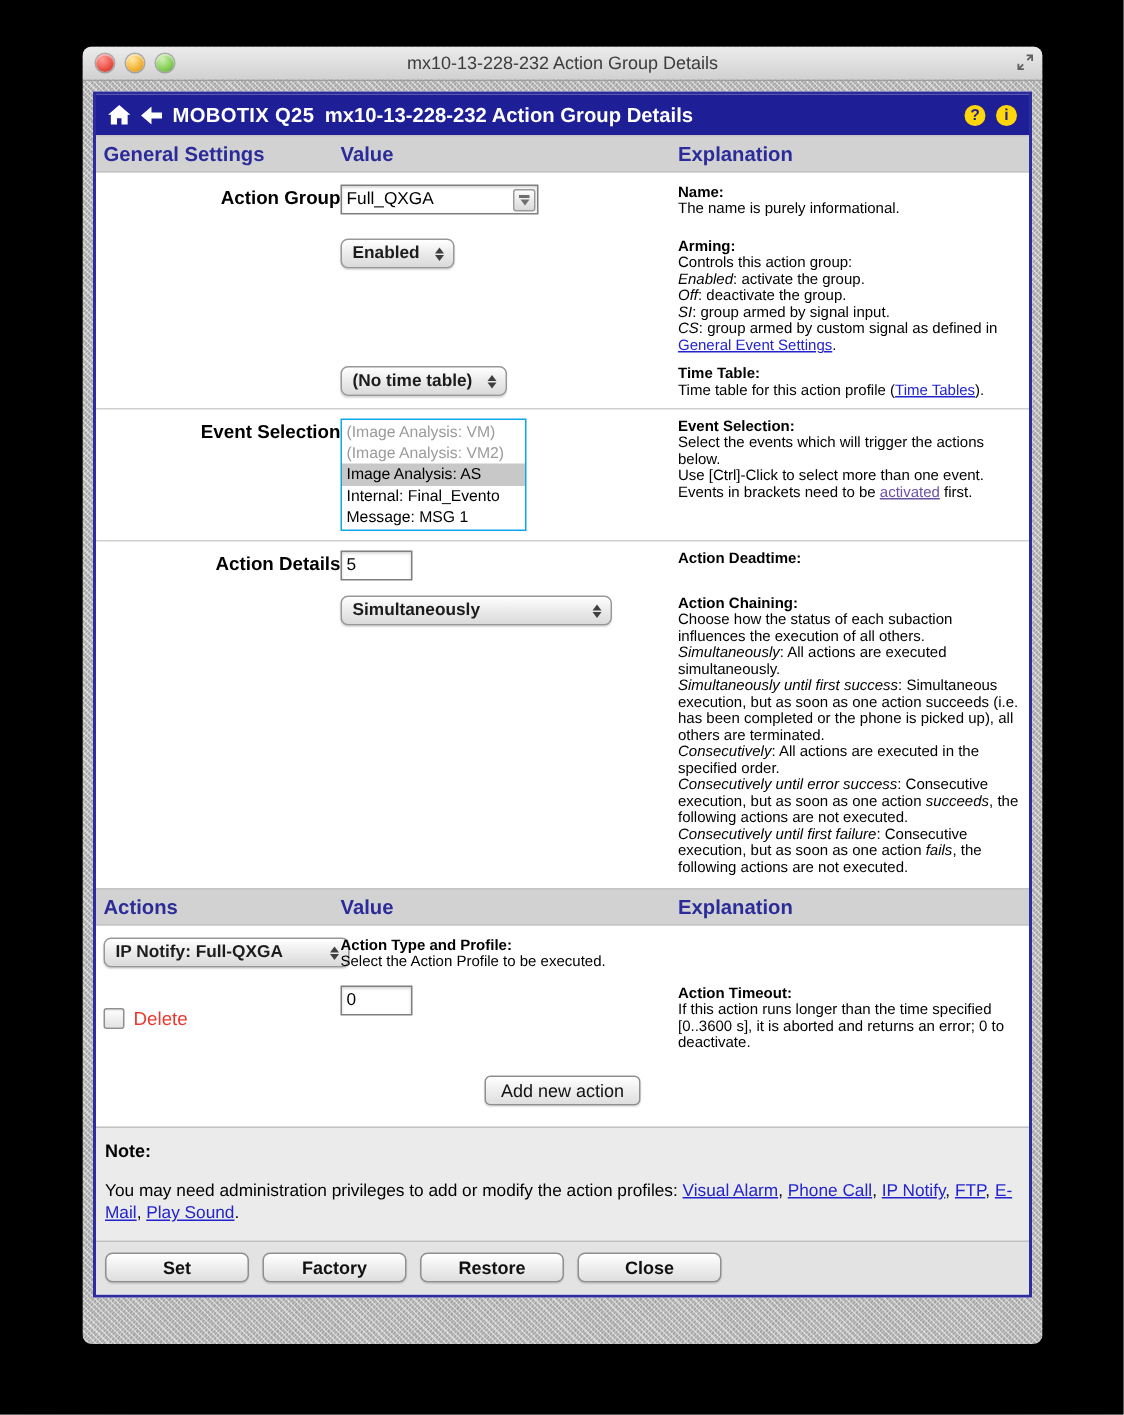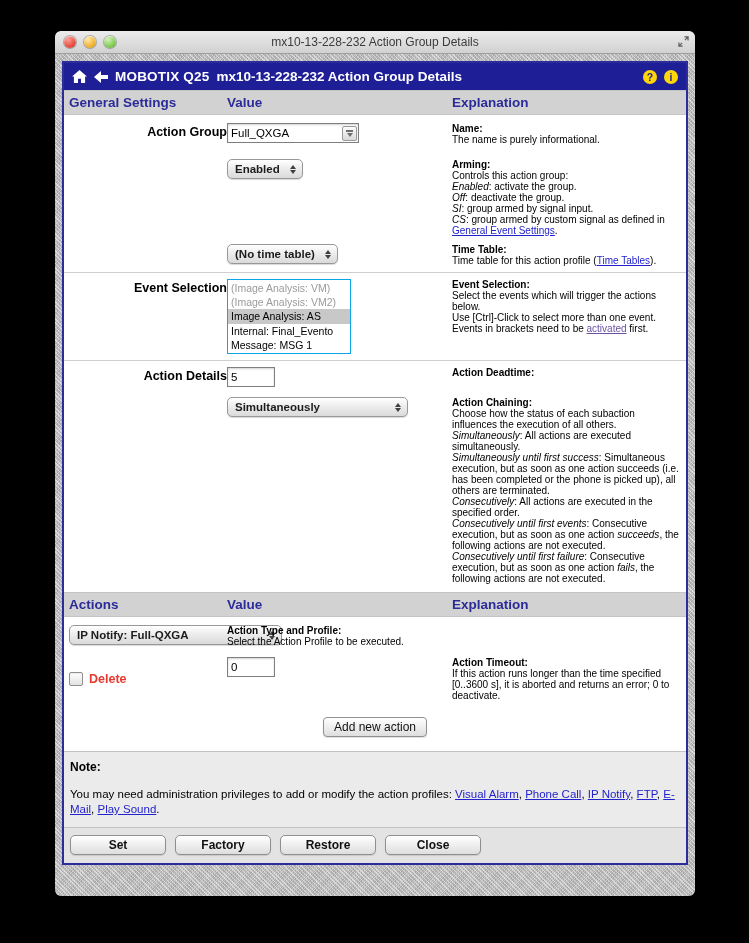--- a/index.html
+++ b/index.html
@@ -102,21 +102,21 @@
   .tri-dn { width:0;height:0;border-left:3px solid transparent;border-right:3px solid transparent;border-top:4px solid #3f3f3f; }
 
   .listbox { width:122px; border:1px solid #0ea5e9; background:#fff; font-size:10.5px; padding:1px 0; }
   .opt { padding:0 3px; line-height:14.2px; white-space:nowrap; overflow:hidden; cursor:default; }
   .opt.dim { color:#9b9b9b; }
   .opt.sel { background:#c8c8c8; }
 
   .checkline { display:flex; align-items:center; gap:6px; }
   .checkbox { width:12px; height:12px; border:1px solid #8f8f8f; border-radius:2px;
     background:linear-gradient(#ffffff,#e2e2e2); box-shadow:inset 0 1px 1px rgba(0,0,0,.08); cursor:pointer; flex:none; }
-  .delete-label { color:#e8392e; font-weight:bold; font-size:12.5px; cursor:pointer; }
+  .delete-label { color:#e8392e; font-weight:normal; font-size:12.5px; cursor:pointer; }
 
   .aqua {
     display:inline-block; border:1px solid #8f8f8f; border-radius:4px;
     background:linear-gradient(#ffffff,#f0f0f0 45%,#dedede);
     box-shadow:0 1px 1px rgba(0,0,0,.12), inset 0 1px 0 rgba(255,255,255,.9);
     font-family:"Liberation Sans",sans-serif; font-size:12px; color:#111; padding:2px 10px; cursor:pointer;
   }
   .addrow { text-align:center; margin:16px 0 14px; }
 
   .note { background:#ebebeb; border-top:1px solid #c2c2c2; padding:8px 8px 10px 6px; font-size:11.5px; line-height:15px; }
@@ -273,34 +273,34 @@
                   <span class="tri-dn"></span>
                 </span>
             </span>
           </div>
           <div class="expl">
             <span class="etitle pline">Action Chaining:</span>
             <span class="pline">Choose how the status of each subaction influences the execution of all others.</span>
             <span class="pline"><i>Simultaneously</i><span>: All actions are executed simultaneously.</span></span>
             <span class="pline"><i>Simultaneously until first success</i><span>: Simultaneous execution, but as soon as one action succeeds (i.e. has been completed or the phone is picked up), all others are terminated.</span></span>
             <span class="pline"><i>Consecutively</i><span>: All actions are executed in the specified order.</span></span>
-            <span class="pline"><i>Consecutively until first events</i><span>: Consecutive execution, but as soon as one action </span><i>succeeds</i><span>, the following actions are not executed.</span></span>
+            <span class="pline"><i>Consecutively until error success</i><span>: Consecutive execution, but as soon as one action </span><i>succeeds</i><span>, the following actions are not executed.</span></span>
             <span class="pline"><i>Consecutively until first failure</i><span>: Consecutive execution, but as soon as one action </span><i>fails</i><span>, the following actions are not executed.</span></span>
           </div>
         </div>
 
         <div class="sectionbar mt8">
           <span>Actions</span>
           <span>Value</span>
           <span>Explanation</span>
         </div>
 
         <div class="trow mt8">
           <div>
-            <span class="popup" style="width:213px">
+            <span class="popup" style="width:164px">
               <span>IP Notify: Full-QXGA</span>
               <span class="arrows">
                   <span class="tri-up"></span>
                   <span class="tri-dn"></span>
                 </span>
             </span>
           </div>
           <div class="expl">
             <span class="etitle pline">Action Type and Profile:</span>
             <span class="pline">Select the Action Profile to be executed.</span>

